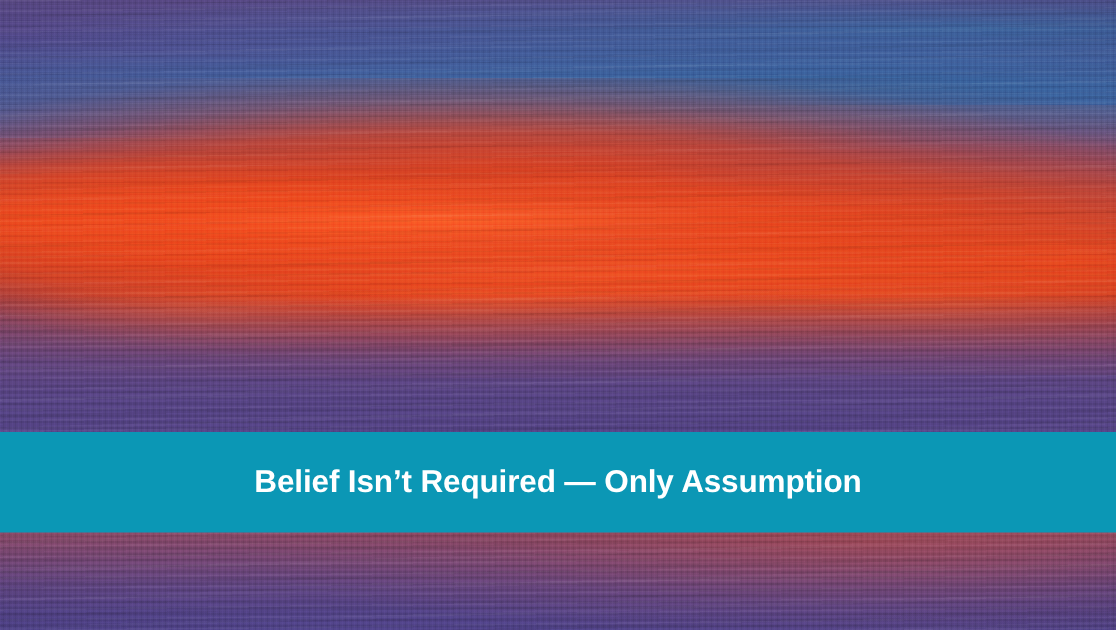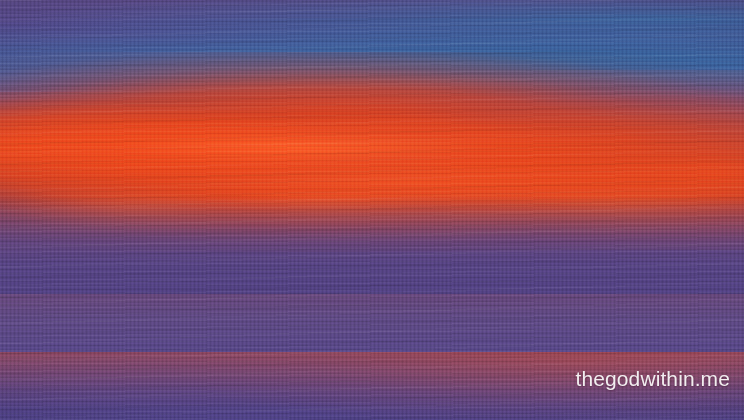--- a/index.html
+++ b/index.html
@@ -274,16 +274,18 @@
     <div class="art-layer" id="art-orange-core2"></div>
     <div class="art-layer" id="art-cloud-edge"></div>
     <div class="art-layer" id="art-violet-lower"></div>
     <div class="art-layer" id="art-bottom-wash"></div>
     <div class="art-layer" id="art-strokes"></div>
     <div class="art-layer" id="art-strokes2"></div>
     <div class="art-layer" id="art-canvas-weave"></div>
     <div class="art-layer" id="art-vignette"></div>
   </div>
 
-
-  <div id="site-url">thegodwithin.me</div>
+  <div id="title-banner">
+    <div id="post-title">Belief Isn’t Required — Only Assumption</div>
+  </div>
+
 
 </div>
 
 </body></html>

